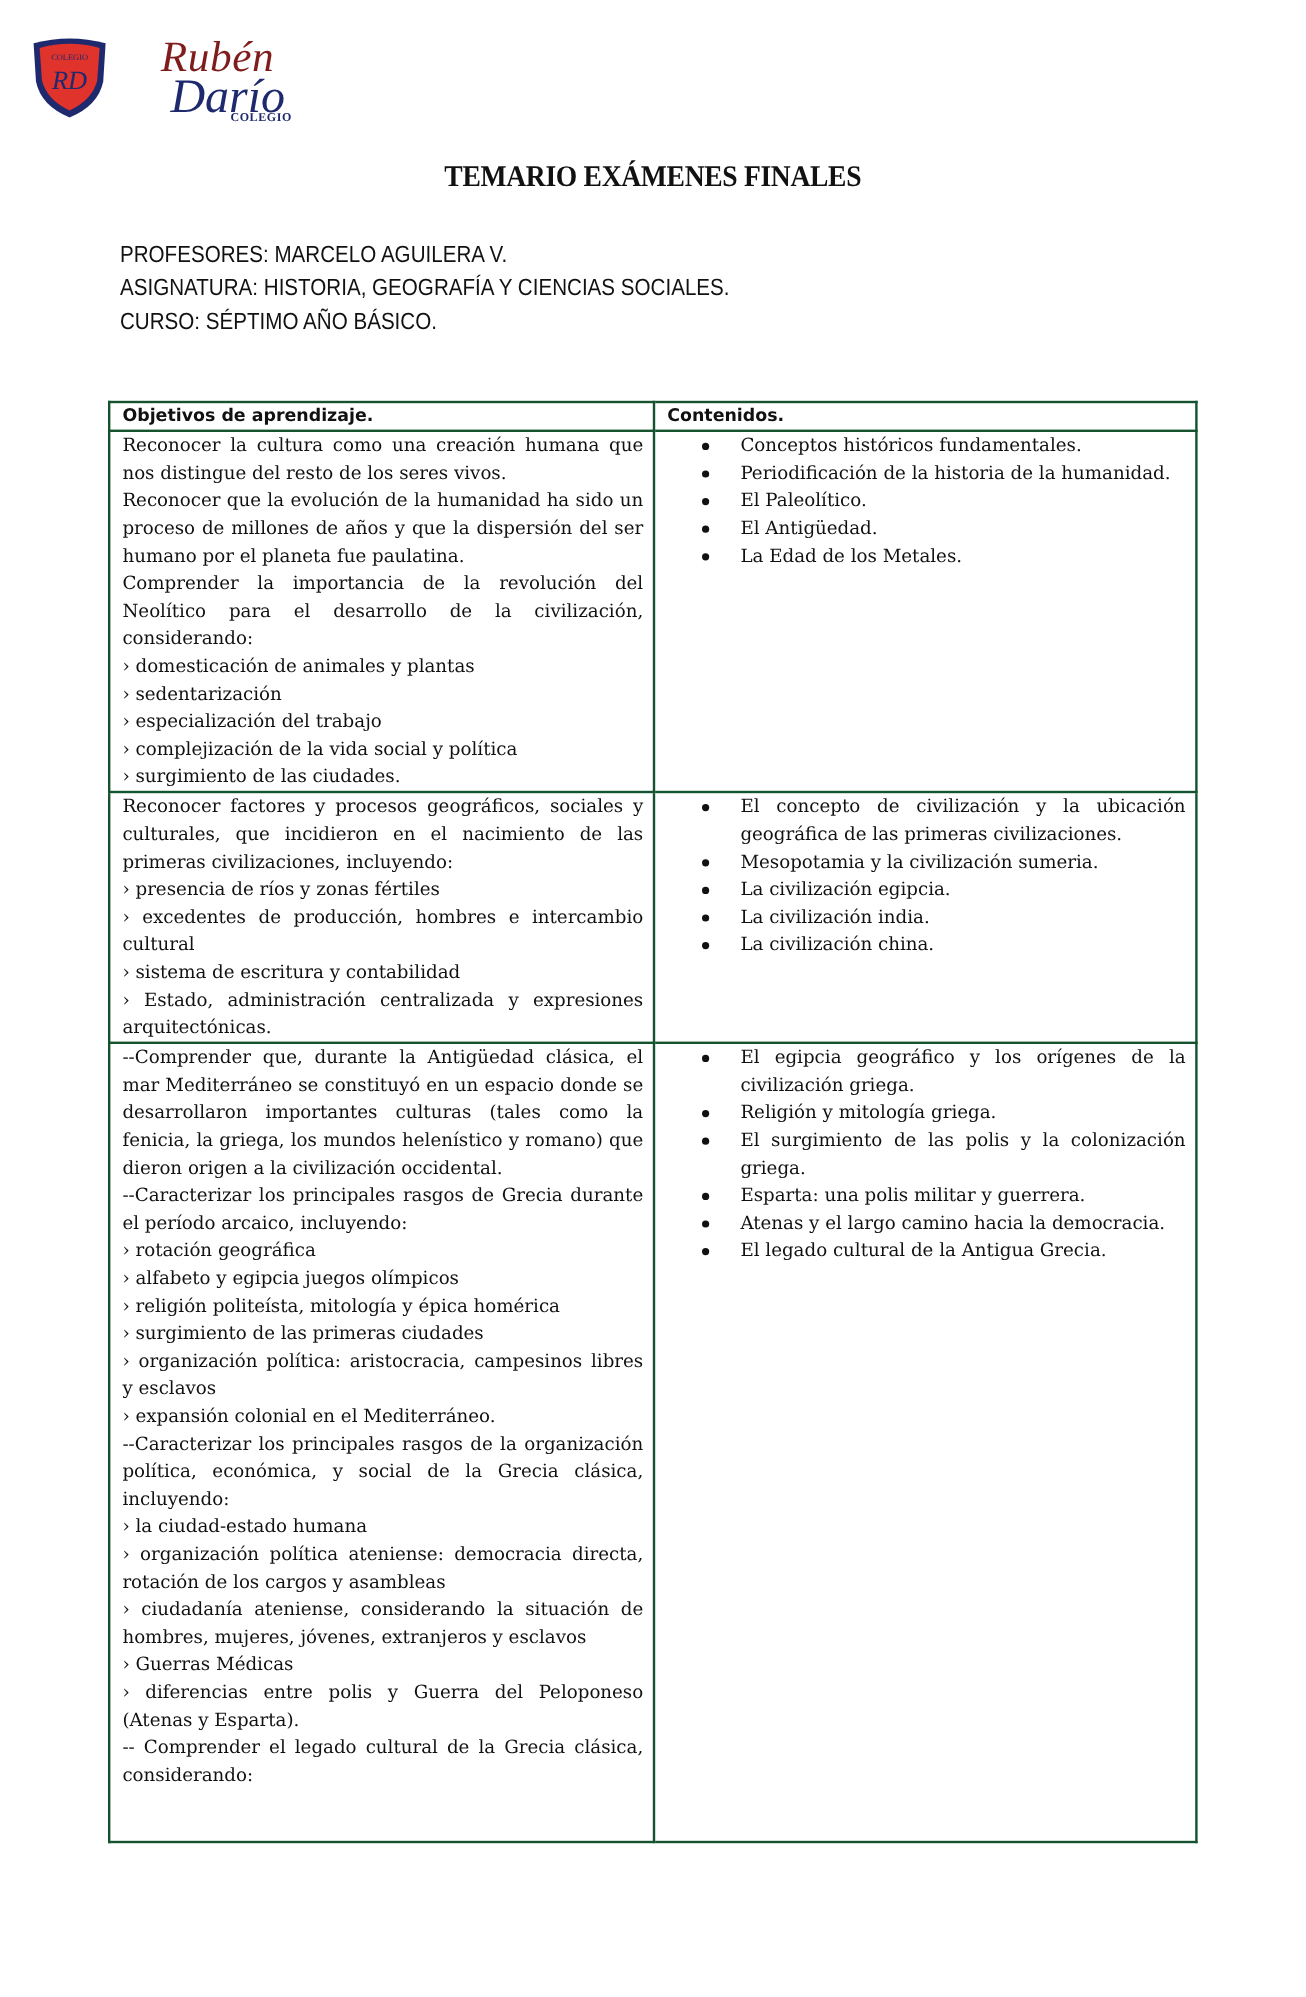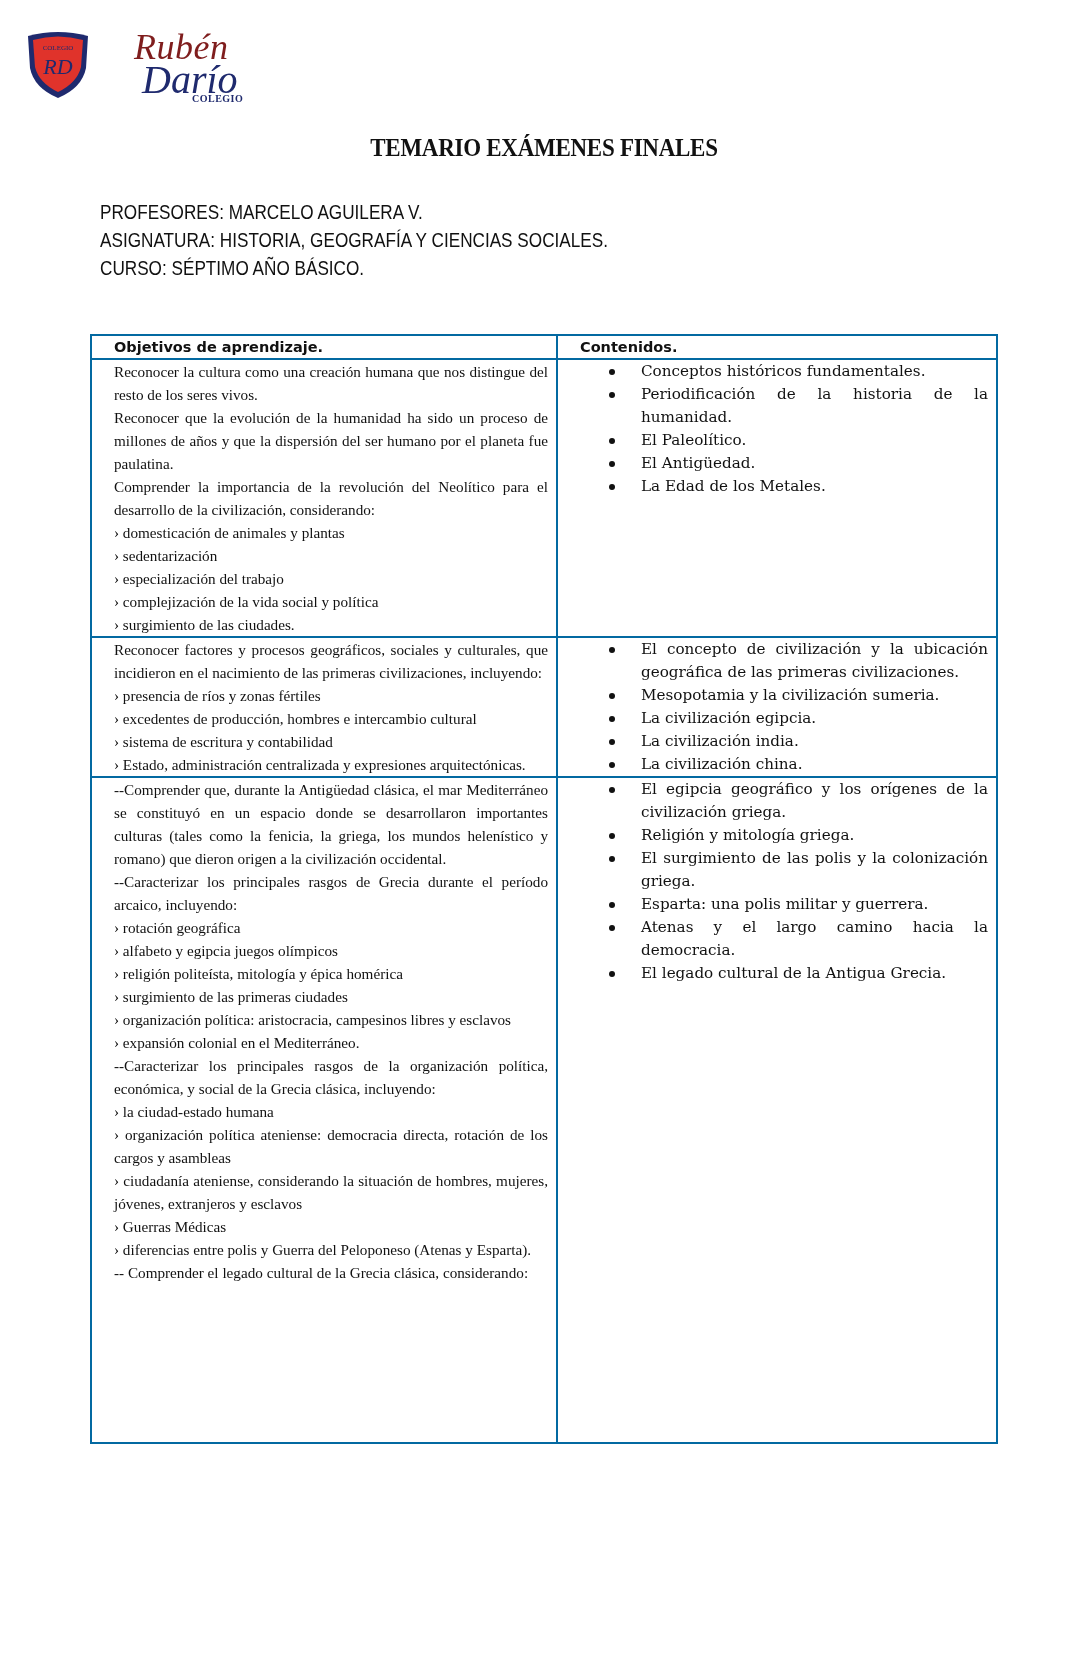--- a/index.html
+++ b/index.html
@@ -5,24 +5,24 @@
   html, body { margin: 0; padding: 0; background: #ffffff; }
   body { width: 1088px; height: 1664px; position: relative; overflow: hidden; font-family: "DejaVu Serif", "Liberation Serif", serif; color: #111; }
   .logo { position: absolute; left: 24px; top: 26px; width: 230px; height: 80px; }
   .logo .shield { position: absolute; left: 0; top: 4px; width: 68px; height: 70px; }
   .logo .name1 { position: absolute; left: 72px; top: 0px; font-family: "Liberation Serif", serif; font-style: italic; font-size: 36px; color: #7f1d1d; letter-spacing: 0.5px; margin-left: 38px; }
   .logo .name2 { position: absolute; left: 118px; top: 30px; font-family: "Liberation Serif", serif; font-style: italic; font-size: 40px; color: #1f2a6e; }
   .logo .colegio { position: absolute; left: 168px; top: 67px; font-family: "Liberation Serif", serif; font-weight: bold; font-size: 10px; color: #1f2a6e; letter-spacing: 0.5px; }
   .title { position: absolute; left: 0; width: 1088px; top: 134px; text-align: center; font-family: "Liberation Serif", serif; font-weight: bold; font-size: 25px; letter-spacing: -0.3px; transform: scaleX(0.92); }
   .meta { position: absolute; left: 100px; top: 198px; font-family: "Liberation Sans", sans-serif; font-size: 19.5px; line-height: 28px; color: #111; transform-origin: left top; transform: scaleX(0.88); white-space: nowrap; }
   table.syllabus { position: absolute; left: 90px; top: 334px; width: 908px; border-collapse: collapse; font-size: 15.2px; line-height: 23px; }
-  table.syllabus td, table.syllabus th { border: 2px solid #0369a1; vertical-align: top; padding: 0 8px 0 22px; }
+  table.syllabus td, table.syllabus th { border: 2px solid #14532d; vertical-align: top; padding: 0 8px 0 10px; }
   table.syllabus th { text-align: left; font-family: "DejaVu Sans", sans-serif; font-weight: bold; font-size: 14.5px; line-height: 22px; }
   .col-left { width: 434px; }
-  .obj p { margin: 0; text-align: justify; font-family: Liberation Serif, serif; }
+  .obj p { margin: 0; text-align: justify; }
   .cont ul { margin: 0; padding: 0; list-style: none; }
   .cont li { position: relative; padding-left: 61px; text-align: justify; }
   .cont li .dot { position: absolute; left: 29px; top: 9px; width: 6px; height: 6px; border-radius: 50%; background: #111; }
   .row3 td { height: 664px; }
 </style>
 </head>
 <body>
 
 <div class="logo">
   <svg class="shield" viewBox="0 0 68 70">

